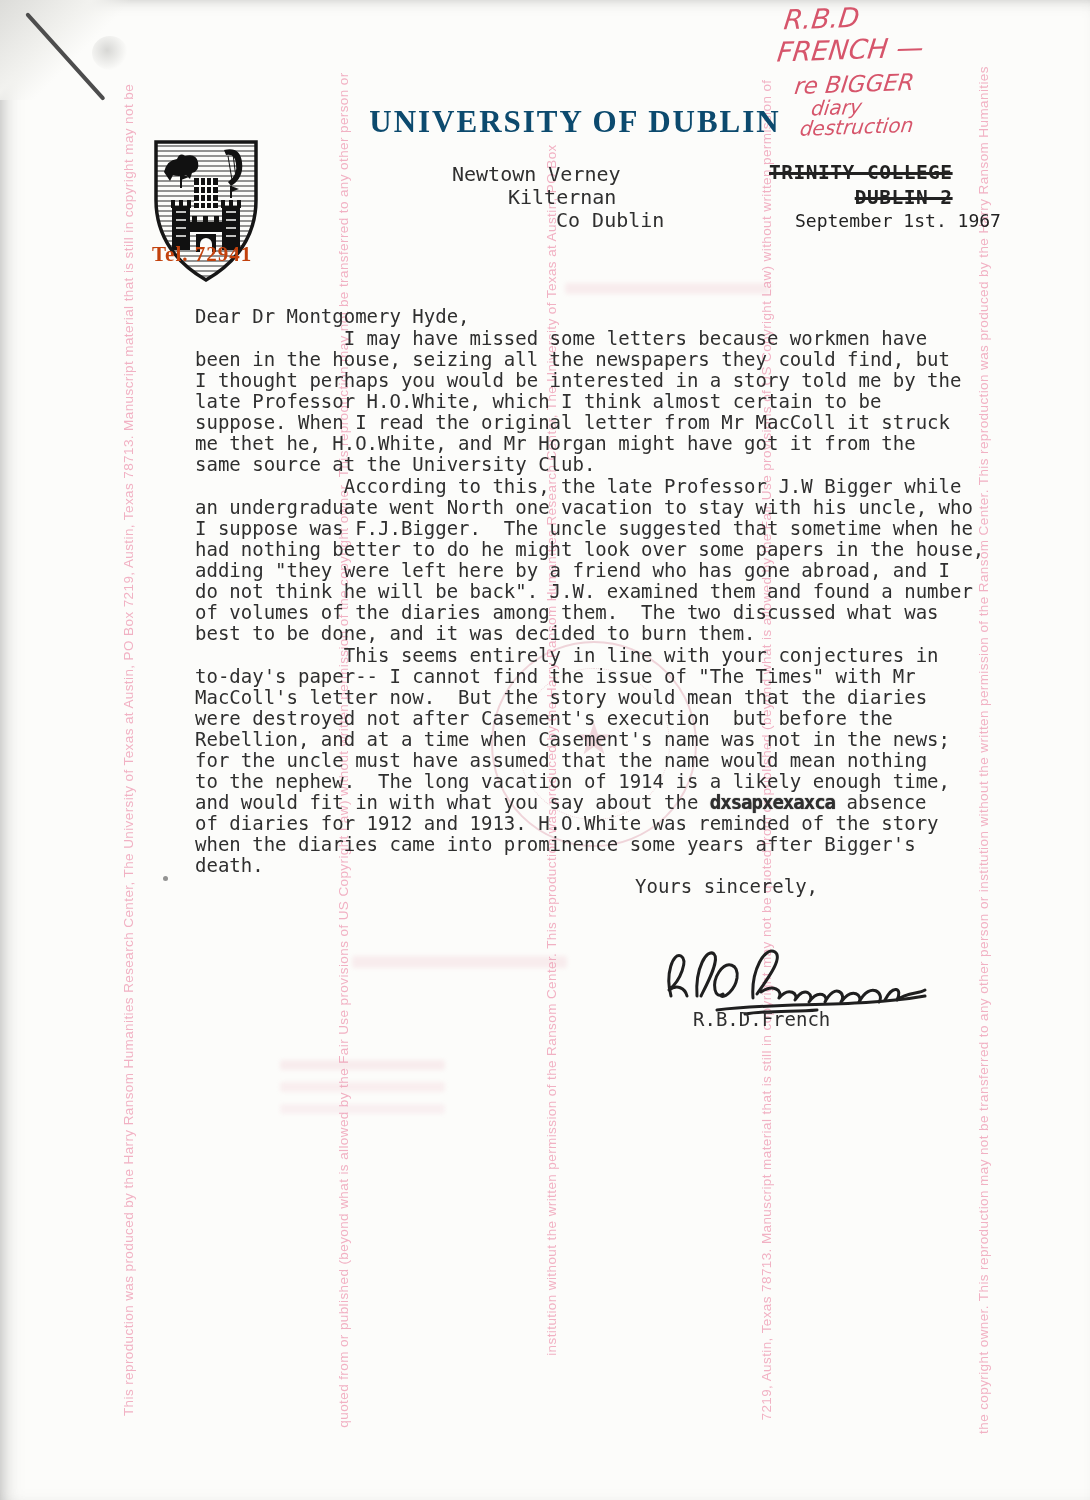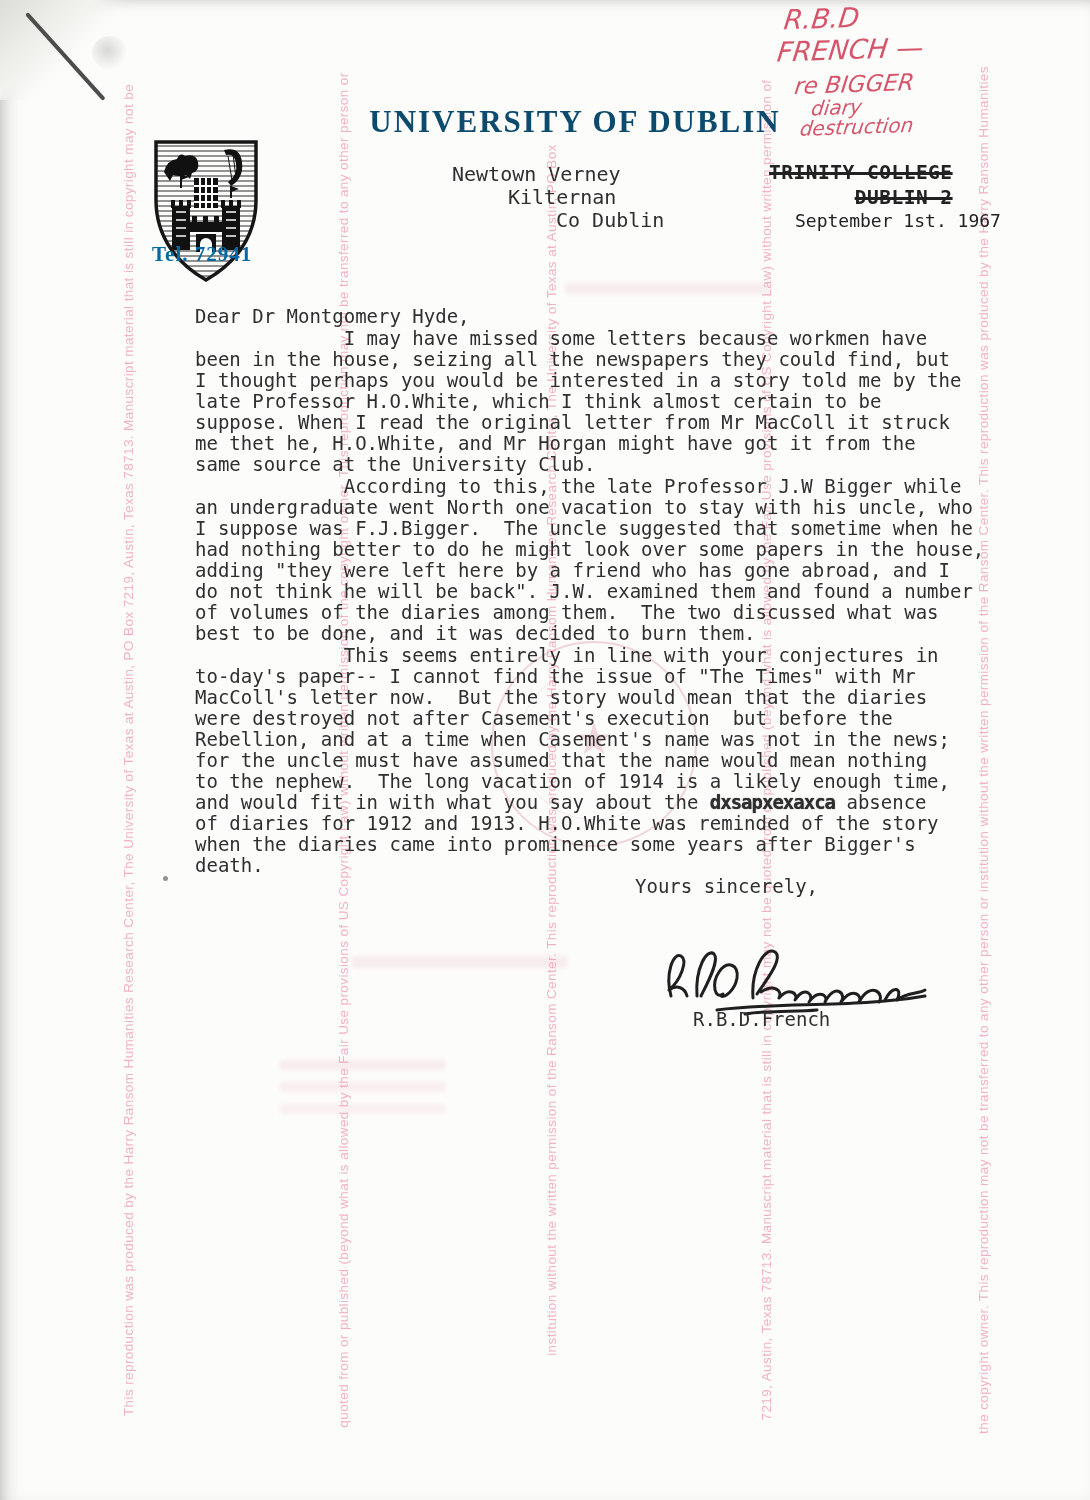--- a/index.html
+++ b/index.html
@@ -31,21 +31,21 @@
   .ghost3 { left:280px; top:1060px; width:165px; height:10px; box-shadow:0 22px rgba(230,140,165,.12), 0 44px rgba(230,140,165,.10); }
   
   .stamp { position:absolute; left:491px; top:641px; width:206px; height:206px; z-index:1; }
   .stamp .ring { position:absolute; inset:0; border:2.5px solid rgba(208,120,142,.30); border-radius:50%; }
   .stamp .ring2 { position:absolute; inset:27px; border:1.5px dotted rgba(208,120,142,.30); border-radius:50%; }
   .stamp .star { position:absolute; left:0; right:0; top:72px; text-align:center;
     font-size:44px; color:rgba(208,120,142,.28); font-family:"DejaVu Sans", sans-serif; }
   
   .crest { position:absolute; left:148px; top:136px; z-index:2; }
   .tel { position:absolute; left:152px; top:242px; z-index:2;
-    font-family:"Liberation Serif", serif; font-weight:bold; font-size:21px; color:#0369a1; letter-spacing:1px; }
+    font-family:"Liberation Serif", serif; font-weight:bold; font-size:21px; color:#c2410c; letter-spacing:1px; }
   .title { position:absolute; left:60px; right:0; top:104px; text-align:center; z-index:2;
     font-family:"Liberation Serif", serif; font-weight:bold; font-size:31px; letter-spacing:2px; color:#0c4a6e; }
   .address { position:absolute; left:452px; top:163px; z-index:2; font-size:20px; color:#2f2f2f; line-height:23px; white-space:pre; }
   .address .addr-line:nth-child(2){ margin-left:56px; }
   .address .addr-line:nth-child(3){ margin-left:104px; }
   .struck { position:absolute; left:769px; top:160px; z-index:2; font-size:19.5px; color:#222; line-height:25px; white-space:nowrap;text-align:right; }
   .struck .struck-line { text-decoration:line-through; text-decoration-thickness:2.5px; font-weight:bold; letter-spacing:.5px; }
   .struck .struck-line:nth-child(2){ margin-left:46px; }
   .date { position:absolute; left:795px; top:210px; z-index:2; font-size:18px; color:#222; white-space:nowrap; }
   

